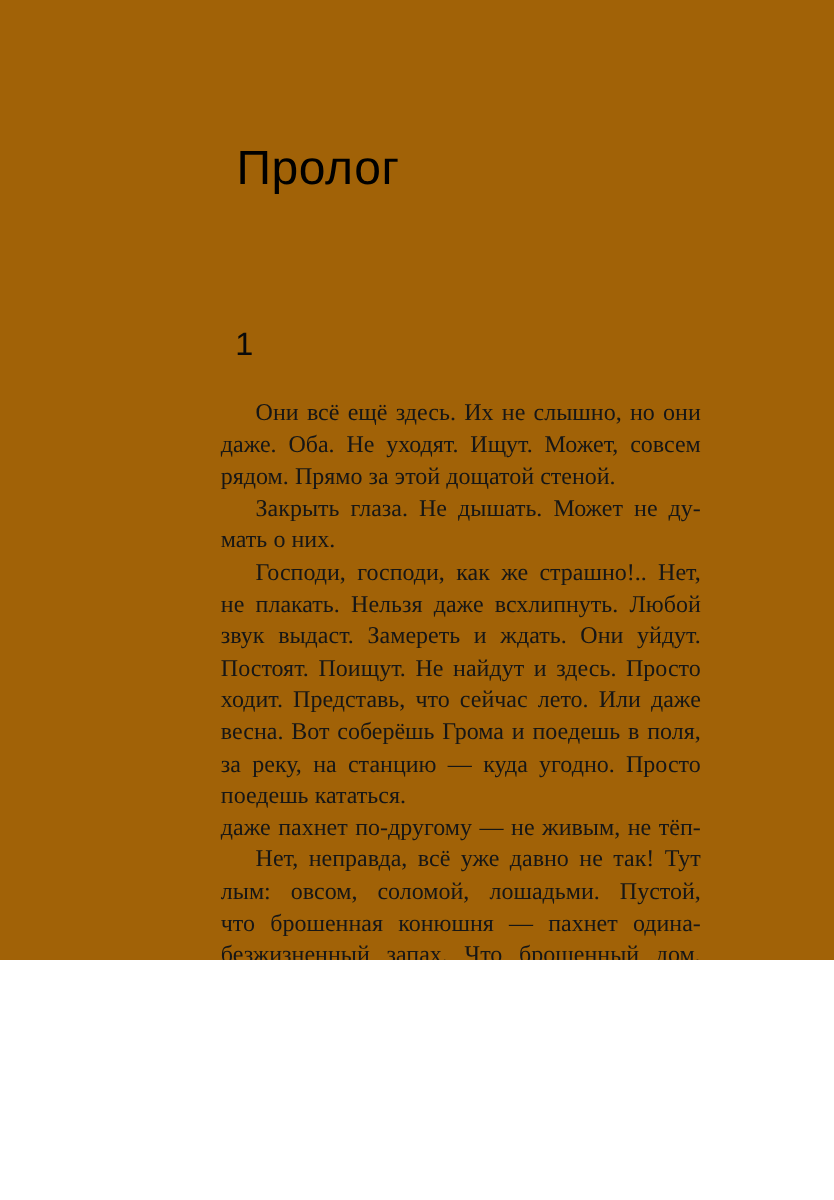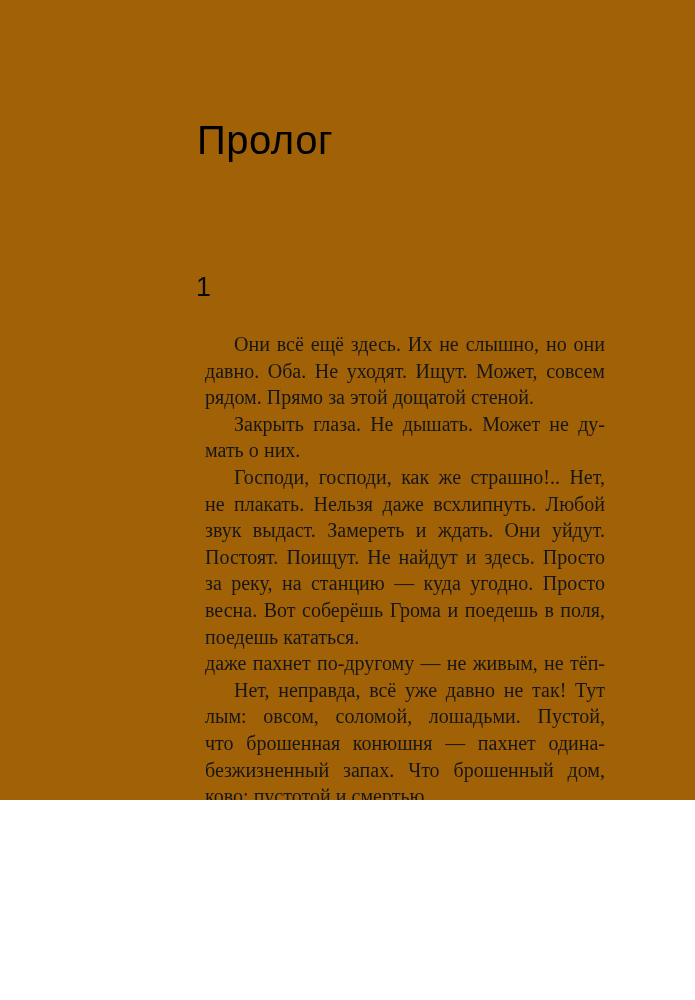--- a/index.html
+++ b/index.html
@@ -32,21 +32,21 @@
     left: 196px;
     top: 272px;
     font-family: "Liberation Sans", "DejaVu Sans", sans-serif;
     font-weight: 400;
     font-size: 27px;
     line-height: 30px;
     color: #0a0a0a;
   }
   .body-text {
     position: absolute;
-    left: 205px;
+    left: 184px;
     top: 331px;
     width: 400px;
     font-size: 20px;
     color: #161616;
   }
   .paragraph {
     margin: 0;
     padding: 0;
   }
   .line {
@@ -77,34 +77,35 @@
 <body>
 
 <div class="book-page">
   <h1 class="chapter-title">Пролог</h1>
 
   <div class="section-number">1</div>
 
   <div class="body-text">
       <div class="paragraph">
         <div class="line first">Они всё ещё здесь. Их не слышно, но они</div>
-        <div class="line">давно. Оба. Не уходят. Ищут. Может, совсем</div>
+        <div class="line">даже. Оба. Не уходят. Ищут. Может, совсем</div>
         <div class="line final">рядом. Прямо за этой дощатой стеной.</div>
       </div>
       <div class="paragraph">
         <div class="line first">Закрыть глаза. Не дышать. Может не ду-</div>
         <div class="line final">мать о них.</div>
       </div>
       <div class="paragraph">
         <div class="line first">Господи, господи, как же страшно!.. Нет,</div>
         <div class="line">не плакать. Нельзя даже всхлипнуть. Любой</div>
         <div class="line">звук выдаст. Замереть и ждать. Они уйдут.</div>
         <div class="line">Постоят. Поищут. Не найдут и здесь. Просто</div>
+        <div class="line">ходит. Представь, что сейчас лето. Или даже</div>
+        <div class="line">весна. Вот соберёшь Грома и поедешь в поля,</div>
         <div class="line">за реку, на станцию — куда угодно. Просто</div>
-        <div class="line">весна. Вот соберёшь Грома и поедешь в поля,</div>
         <div class="line final">поедешь кататься.</div>
       </div>
       <div class="paragraph">
         <div class="line">даже пахнет по-другому — не живым, не тёп-</div>
         <div class="line first">Нет, неправда, всё уже давно не так! Тут</div>
         <div class="line">лым: овсом, соломой, лошадьми. Пустой,</div>
         <div class="line">что брошенная конюшня — пахнет одина-</div>
         <div class="line">безжизненный запах. Что брошенный дом,</div>
         <div class="line final">ково: пустотой и смертью.</div>
       </div>

